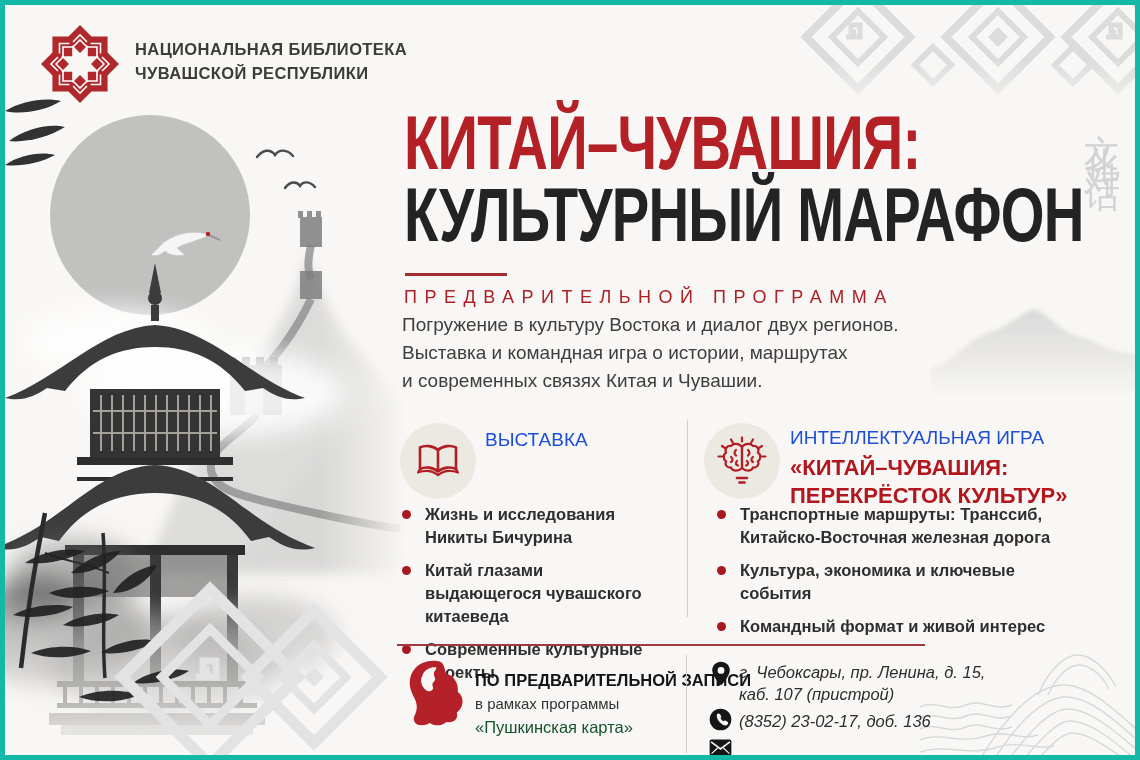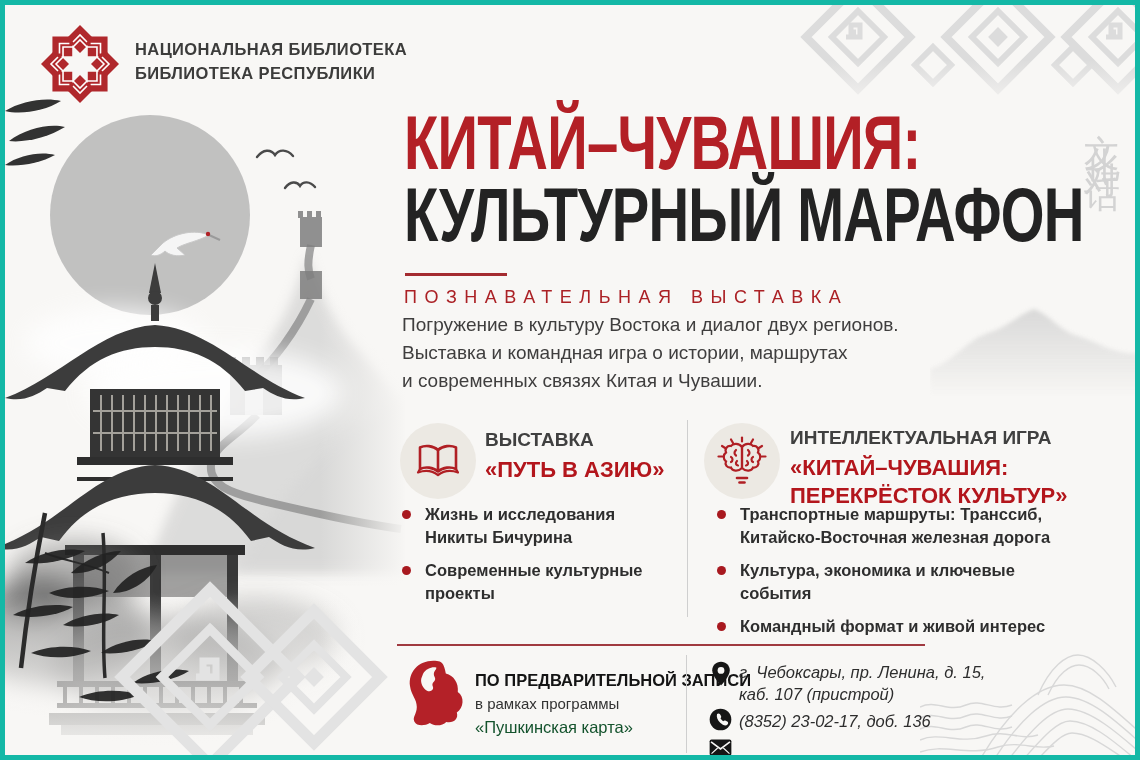--- a/index.html
+++ b/index.html
@@ -20,21 +20,21 @@
   .t1 span{color:#b32026;}
   .t2 span{color:#232323;}
 
   .mini-rule{left:400px;top:268px;width:102px;height:3px;background:#a42b30;}
   .program-label{left:399px;top:282px;font-size:18px;color:#ab2125;letter-spacing:7.5px;white-space:nowrap;}
   .descr{left:397px;top:306px;font-size:19px;line-height:28px;color:#3f3e3e;}
 
   
   .sec-circle{width:76px;height:76px;border-radius:50%;background:#ece9e3;
               display:flex;align-items:center;justify-content:center;}
-  .sec-label{font-weight:bold;color:#404040;font-size:19px;white-space:nowrap;}
+  .sec-label{font-weight:normal;color:#1d4ed8;font-size:19px;white-space:nowrap;}
   .sec-name{font-weight:bold;color:#b3161c;font-size:22px;line-height:28px;white-space:nowrap;}
 
   ul.bullets{list-style:none;margin:0;padding:0;font-weight:bold;}
   ul.bullets li{position:relative;padding-left:25px;margin-bottom:10px;
       font-size:16.5px;line-height:23px;color:#2e2e2e;}
   ul.bullets li::before{content:"";position:absolute;left:2px;top:7px;width:9px;height:9px;
       border-radius:50%;background:#a8191f;}
   .bullets-left{left:395px;top:498px;width:245px;}
   .bullets-right{left:710px;top:498px;width:345px;}
 
@@ -274,50 +274,50 @@
           <path d="M36,21 L43,14 L50,21 M36,26 L43,19 L50,26" stroke="#fff" stroke-width="1.6" fill="none"></path>
         </g>
       <g transform="rotate(315 43 43)">
           <path d="M43,4 L57,18 L43,32 L29,18 Z" fill="#b0282c"></path>
           <path d="M36,21 L43,14 L50,21 M36,26 L43,19 L50,26" stroke="#fff" stroke-width="1.6" fill="none"></path>
         </g>
     </g>
   </svg>
   <div class="abs brand-name">
     <div>НАЦИОНАЛЬНАЯ БИБЛИОТЕКА</div>
-    <div>БИБЛИОТЕКА РЕСПУБЛИКИ</div>
+    <div>ЧУВАШСКОЙ РЕСПУБЛИКИ</div>
   </div>
 
   <div class="abs title">
     <div class="title-line t1"><span>КИТАЙ–ЧУВАШИЯ:</span></div>
     <div class="title-line t2"><span>КУЛЬТУРНЫЙ МАРАФОН</span></div>
   </div>
 
   <div class="abs mini-rule"></div>
-  <div class="abs program-label">ПОЗНАВАТЕЛЬНАЯ ВЫСТАВКА</div>
+  <div class="abs program-label">ПРЕДВАРИТЕЛЬНОЙ ПРОГРАММА</div>
 
   <div class="abs descr">
     <div>Погружение в культуру Востока и диалог двух регионов.</div>
     <div>Выставка и командная игра о истории, маршрутах</div>
     <div>и современных связях Китая и Чувашии.</div>
   </div>
 
   <div class="abs sec-circle" style="left:395px;top:418px">
     <svg width="44" height="38" viewBox="0 0 44 38">
       <g stroke="#b01f24" stroke-width="2.6" fill="none" stroke-linejoin="round">
         <path d="M22,8 C17,3.5 9,3 4,5.5 L4,27 C9,24.5 17,25 22,29.5 C27,25 35,24.5 40,27 L40,5.5 C35,3 27,3.5 22,8 Z"></path>
         <path d="M22,8 L22,29.5"></path>
         <path d="M4,27 L2,30.5 C9,28 16,28.5 22,33 C28,28.5 35,28 42,30.5 L40,27" stroke-width="2.2"></path>
       </g>
     </svg>
   </div>
   <div class="abs sec-label" style="left:480px;top:424px">ВЫСТАВКА</div>
-  <div class="abs sec-name" style="left:480px;top:451px">«ПУТЬ В АЗИЮ»</div>
   <ul class="abs bullets bullets-left">
     <li><span>Жизнь и исследования Никиты Бичурина</span></li>
+    <li><span>Китай глазами выдающегося чувашского китаеведа</span></li>
     <li><span>Современные культурные проекты</span></li>
   </ul>
 
   <div class="abs vdiv" style="left:682px;top:415px;height:197px"></div>
 
   <div class="abs sec-circle" style="left:699px;top:418px">
     <svg width="50" height="50" viewBox="0 0 50 50">
       <g stroke="#b01f24" stroke-width="2.2" fill="none" stroke-linecap="round">
         <path d="M25,32 C21,36 15,35 14,31.5 C10,32 7.5,28.5 9,25.5 C6,23.5 6,18.5 9,16.5 C7.5,13 10,9.5 14,10 C16,7 22,7 25,11 Z"></path>
         <path d="M25,32 C29,36 35,35 36,31.5 C40,32 42.5,28.5 41,25.5 C44,23.5 44,18.5 41,16.5 C42.5,13 40,9.5 36,10 C34,7 28,7 25,11 Z"></path>

